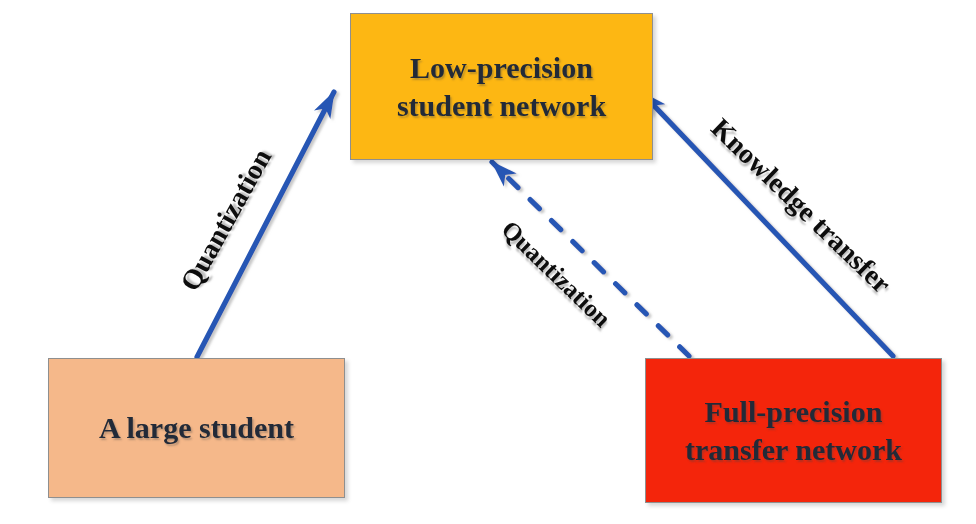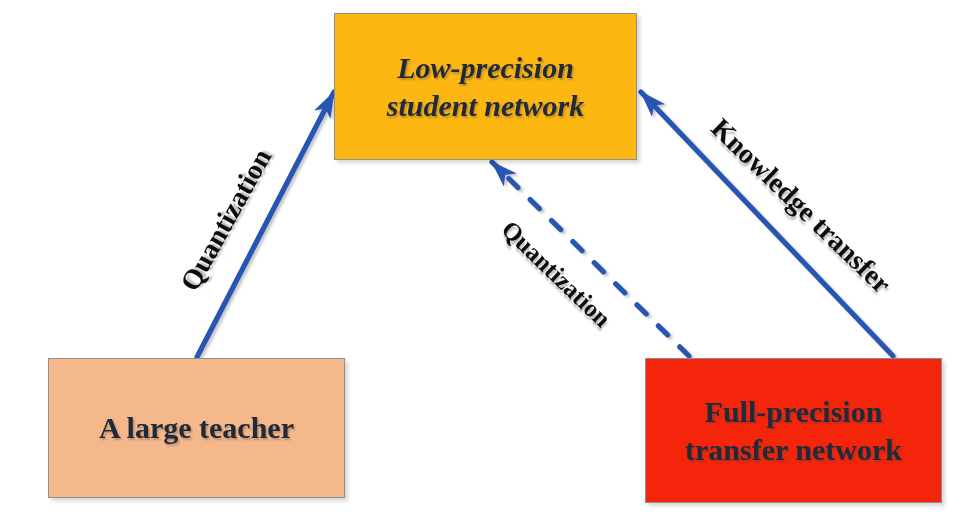--- a/index.html
+++ b/index.html
@@ -42,24 +42,23 @@
     white-space: pre-line;
     font-weight: bold;
     font-size: 30px;
     line-height: 1.25;
     color: var(--node_text);
     border: 1.5px solid var(--box_border);
     box-shadow: 3px 3px 4px rgba(0,0,0,0.16);
     text-shadow: 1.5px 1.5px 2px rgba(70,70,70,0.35);
   }
   .node-student {
-    left: 334px; top: 13px;
+    left: 350px; top: 13px;
     width: 301px; height: 145px;
     background: var(--student_fill);
-    font-style: italic;
   }
   .node-large {
     left: 48px; top: 358px;
     width: 295px; height: 138px;
     background: var(--large_fill);
   }
   .node-teacher {
     left: 645px; top: 358px;
     width: 295px; height: 143px;
     background: var(--teacher_fill);
@@ -102,21 +101,21 @@
       </marker>
     </defs>
     <line class="arrow-line" x1="197" y1="357" x2="334" y2="92" marker-end="url(#head)"></line>
     <line class="arrow-line" x1="893" y1="356" x2="641" y2="92" marker-end="url(#head)"></line>
     <line class="arrow-line dashed" x1="689" y1="356" x2="492" y2="162" marker-end="url(#head)"></line>
   </svg>
 
   <div class="node node-student">Low-precision
 student network</div>
 
-  <div class="node node-large">A large teacher</div>
+  <div class="node node-large">A large student</div>
 
   <div class="node node-teacher">Full-precision
 transfer network</div>
 
   <div class="edge-label edge-label-quant-left">Quantization</div>
 
   <div class="edge-label edge-label-quant-middle">Quantization</div>
 
   <div class="edge-label edge-label-knowledge">Knowledge transfer</div>
 

